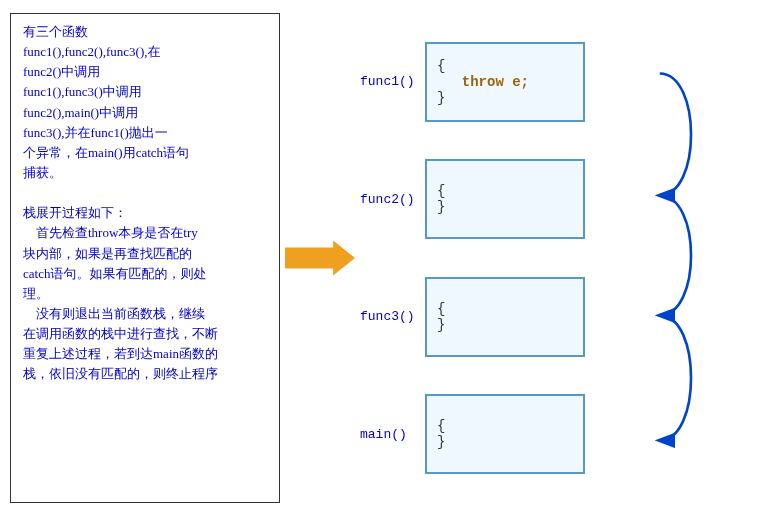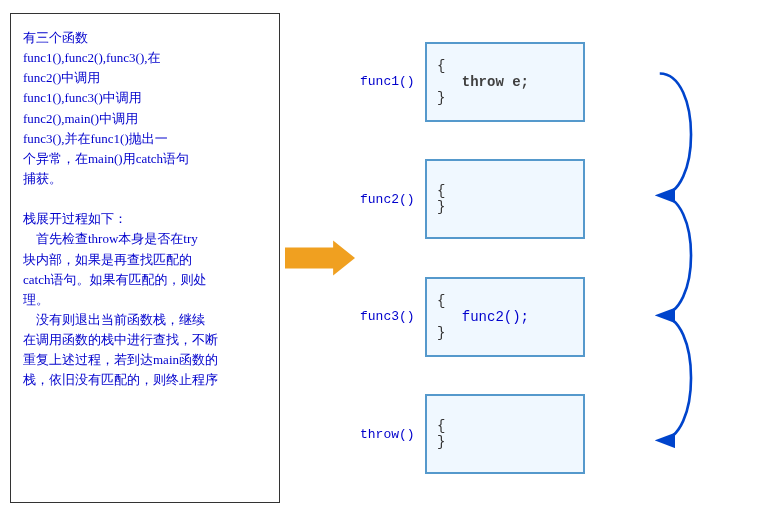--- a/index.html
+++ b/index.html
@@ -20,21 +20,21 @@
       padding: 10px;
       gap: 0;
     }
 
     
     .left-panel {
       width: 270px;
       min-width: 270px;
       height: 490px;
       border: 1.5px solid #333;
-      padding: 14px 12px;
+      padding: 8px 12px;
       font-size: 13px;
       line-height: 1.55;
       color: #0000cc;
       font-family: 'SimSun', '宋体', serif;
       background: #fff;
       overflow: hidden;
     }
 
     .left-panel .text-content {
       font-size: 13px;
@@ -101,21 +101,21 @@
     .code-box .brace-top {
       color: #333;
       font-size: 14px;
     }
     .code-box .code-line {
       color: #0000cc;
       font-size: 14px;
       padding-left: 8px;
     }
     .code-box .code-line.throw-style {
-      color: #404040;
+      color: #a16207;
       font-weight: bold;
     }
     .code-box .brace-bottom {
       color: #333;
       font-size: 14px;
     }
   </style>
 </head>
 <body>
 
@@ -166,27 +166,26 @@
       <div class="code-box">
         <span class="brace-top">{</span>
         <span class="brace-bottom">}</span>
       </div>
     </div>
 
     <div class="func-row">
       <div class="func-label">func3()</div>
       <div class="code-box">
         <span class="brace-top">{</span>
-        <span class="code-line">&nbsp;&nbsp;func2();</span>
-        <span class="brace-bottom">}</span>
-      </div>
-    </div>
-
-    <div class="func-row">
-      <div class="func-label">throw()</div>
+        <span class="brace-bottom">}</span>
+      </div>
+    </div>
+
+    <div class="func-row">
+      <div class="func-label">main()</div>
       <div class="code-box">
         <span class="brace-top">{</span>
         <span class="brace-bottom">}</span>
       </div>
     </div>
 
     <svg style="position:absolute;top:0;left:0;width:100%;height:100%;pointer-events:none;" viewBox="0 0 250 470" xmlns="http://www.w3.org/2000/svg">
 
       <path d="M225,58 C265,58 265,175 225,175" fill="none" stroke="#0044cc" stroke-width="2.5" marker-end="url(#arrowhead)"></path>
 

